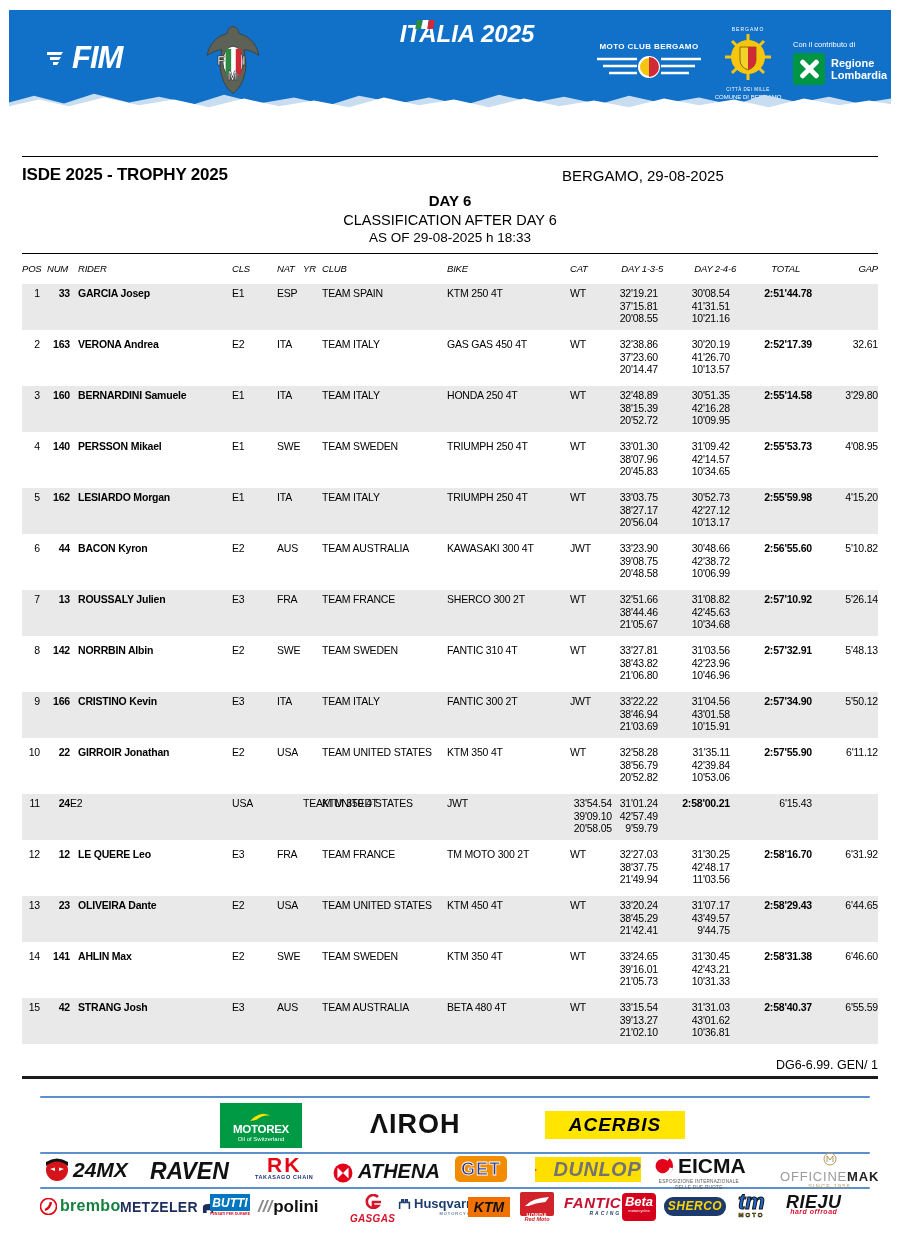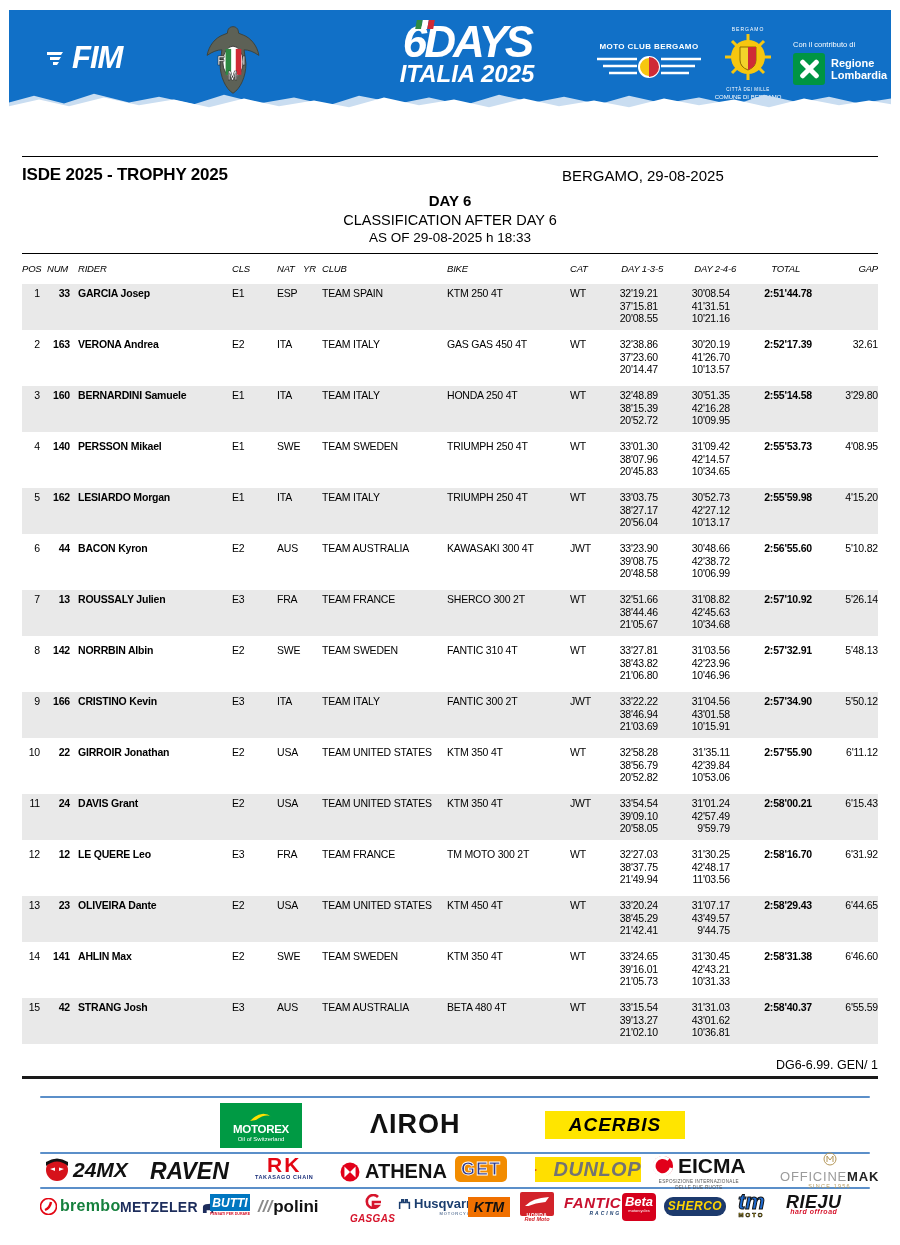--- a/index.html
+++ b/index.html
@@ -78,21 +78,21 @@
   .acerbis{left:505px;top:15px;width:140px;height:28px;background:#ffe500;color:#000;text-align:center;
            font-size:19px;font-weight:bold;font-style:italic;line-height:28px;letter-spacing:1px;}
   
   .srow2 .txt{font-weight:bold;color:#111;}
   .mx24{left:5px;top:62px;display:flex;align-items:center;}
   .mx24 .txt{font-size:21px;font-style:italic;letter-spacing:0px;margin-left:4px;}
   .raven{left:110px;top:62px;font-size:23px;font-weight:bold;font-style:italic;color:#111;letter-spacing:0px;}
   .rk{left:215px;top:59px;text-align:center;}
   .rk .rktxt{font-size:21px;font-weight:bold;color:#e30613;line-height:19px;letter-spacing:2px;}
   .rk .rktag{font-size:5.5px;font-weight:bold;color:#1a2f7a;letter-spacing:.6px;}
-  .athena{left:300px;top:64px;display:flex;align-items:center;}
+  .athena{left:293px;top:64px;display:flex;align-items:flex-end;font-style:italic;}
   .athena .txt{font-size:20px;margin-left:5px;}
   .get{left:415px;top:60px;width:52px;height:26px;background:#f28c00;border-radius:5px;text-align:center;
        font-size:18px;font-weight:bold;line-height:26px;color:#2b3990;-webkit-text-stroke:.8px #fff;letter-spacing:1px;}
   .dunlop{left:495px;top:61px;width:106px;height:25px;background:#ffdf00;display:flex;align-items:center;justify-content:center;}
   .dunlop .dtxt{font-size:20px;font-weight:bold;font-style:italic;color:#737373;margin-left:17px;letter-spacing:.5px;}
   .eicma{left:612px;top:58px;text-align:left;}
   .eicma .erow{display:flex;align-items:center;}
   .eicma .txt{font-size:21px;margin-left:4px;}
   .eicma .etag{font-size:4.6px;color:#555;letter-spacing:.3px;line-height:5.5px;margin-top:1px;text-align:center;}
   .mak{left:740px;top:56px;text-align:center;color:#9b9b9b;}
@@ -160,21 +160,20 @@
       <text x="24" y="62" font-size="13" font-weight="bold" fill="#fff" stroke="#222" stroke-width="0.6">M</text>
     </svg>
   </div>
 
   <div class="sixdays">
     <span class="flag">
       <i style="background:#2d8a43"></i>
         <i style="background:#fff"></i>
         <i style="background:#cf2b36"></i>
     </span>
-    <div class="t1">6DAYS</div>
     <div class="t2">ITALIA 2025</div>
   </div>
 
   <div class="motoclub">
     <div class="mc-label">MOTO CLUB BERGAMO</div>
     <svg width="112" height="36" viewBox="0 0 112 36">
       <g fill="none" stroke="#fff" stroke-width="2.5">
         <path d="M4 8 L44 8"></path>
           <path d="M10 15 L44 15"></path>
           <path d="M16 22 L44 22"></path>
@@ -480,21 +479,20 @@
           <div class="tline">31'35.11</div>
           <div class="tline">42'39.84</div>
           <div class="tline">10'53.06</div>
         </div>
     <div class="c total">2:57'55.90</div>
     <div class="c gap">6'11.12</div>
   </div>
       <div class="trow odd">
     <div class="c pos">11</div>
     <div class="c num">24</div>
-    <div class="c rider">DAVIS Grant</div>
     <div class="c cls">E2</div>
     <div class="c nat">USA</div>
     <div class="c yr"></div>
     <div class="c club">TEAM UNITED STATES</div>
     <div class="c bike">KTM 350 4T</div>
     <div class="c cat">JWT</div>
     <div class="c d135">
           <div class="tline">33'54.54</div>
           <div class="tline">39'09.10</div>
           <div class="tline">20'58.05</div>

